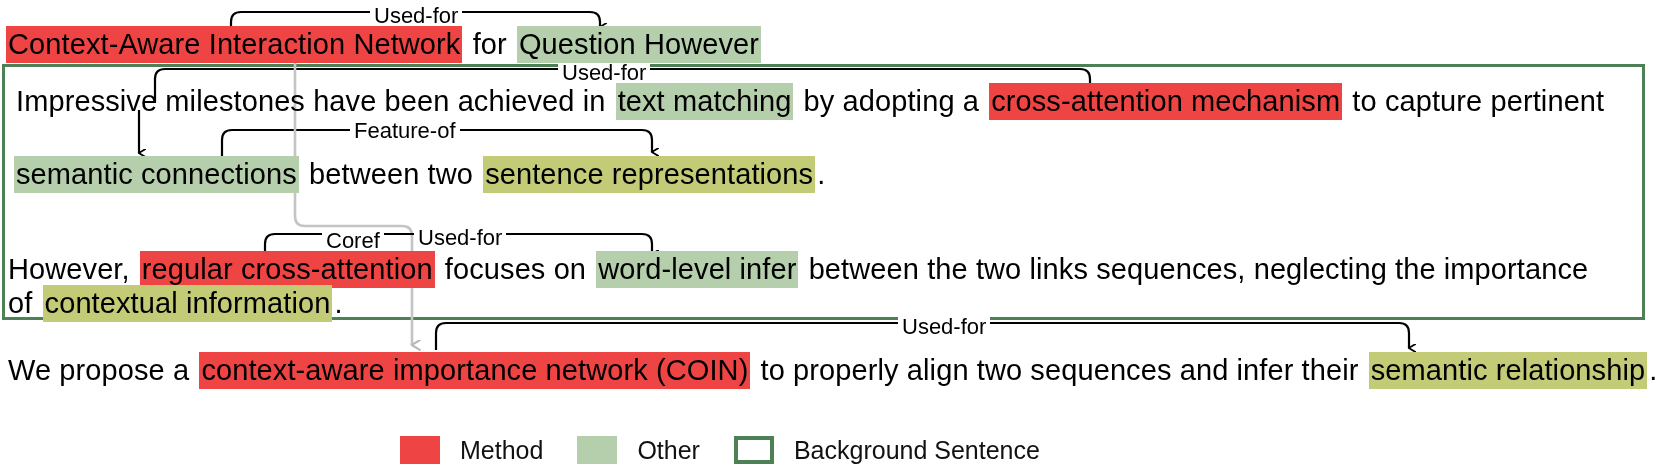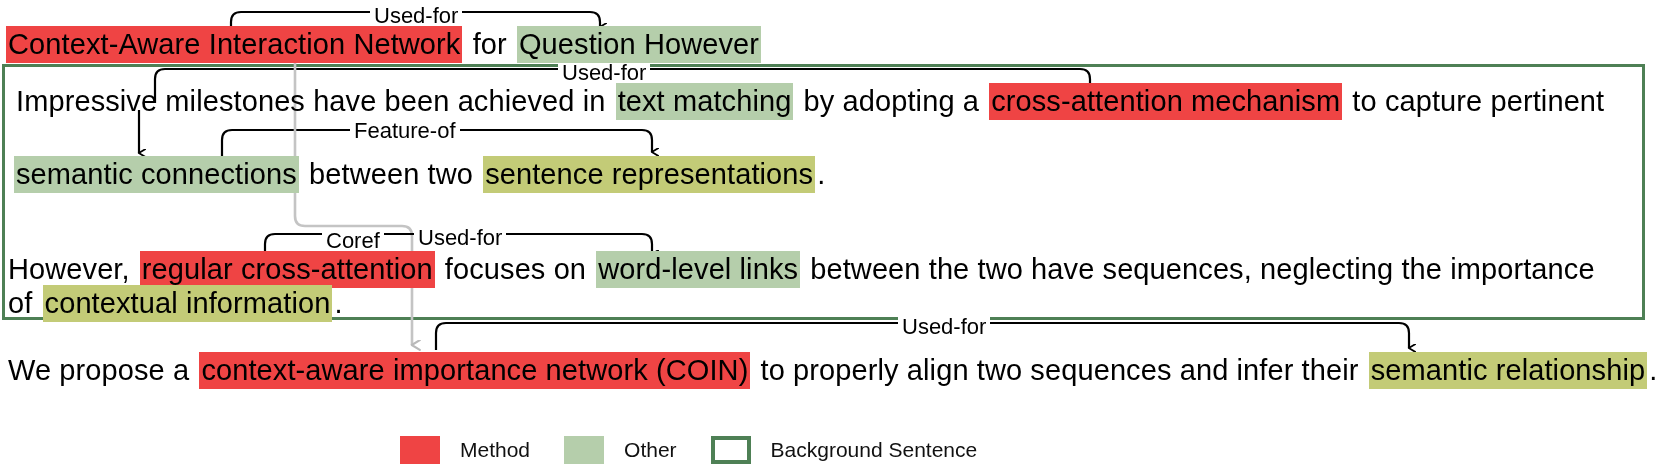--- a/index.html
+++ b/index.html
@@ -52,21 +52,21 @@
   #legend{
     position:absolute;left:400px;top:432px;height:36px;
     display:flex;align-items:center;gap:0;
   }
   .leg-item{display:flex;align-items:center;margin-right:34px;}
   .swatch{width:40px;height:28px;display:inline-block;}
   .swatch-outline{
     width:40px;height:28px;display:inline-block;
     border:4px solid #4e8055;box-sizing:border-box;background:#fff;
   }
-  .leg-label{font-size:21px;margin-left:20px;color:#111;white-space:nowrap;}
+  .leg-label{font-size:25px;margin-left:20px;color:#111;white-space:nowrap;}
 </style>
 </head>
 <body>
 
 <div id="stage">
 
   <div class="bg-box"></div>
 
   <svg id="links" viewBox="0 0 1661 472" xmlns="http://www.w3.org/2000/svg">
     <defs>
@@ -120,21 +120,21 @@
 
   <div class="line" id="l-p1a">
     <span>Impressive milestones have been achieved in </span><span class="hl-task">text matching</span><span> by adopting a </span><span class="hl-method">cross-attention mechanism</span><span> to capture pertinent</span>
   </div>
 
   <div class="line" id="l-p1b">
     <span class="hl-task">semantic connections</span><span> between two </span><span class="hl-other">sentence representations</span><span>.</span>
   </div>
 
   <div class="line" id="l-p2a">
-    <span>However, </span><span class="hl-method">regular cross-attention</span><span> focuses on </span><span class="hl-task">word-level links</span><span> between the two have sequences, neglecting the importance</span>
+    <span>However, </span><span class="hl-method">regular cross-attention</span><span> focuses on </span><span class="hl-task">word-level infer</span><span> between the two links sequences, neglecting the importance</span>
   </div>
 
   <div class="line" id="l-p2b">
     <span>of </span><span class="hl-other">contextual information</span><span>.</span>
   </div>
 
   <div class="line" id="l-concl">
     <span>We propose a </span><span class="hl-method">context-aware importance network (COIN)</span><span> to properly align two sequences and infer their </span><span class="hl-other">semantic relationship</span><span>.</span>
   </div>
 

